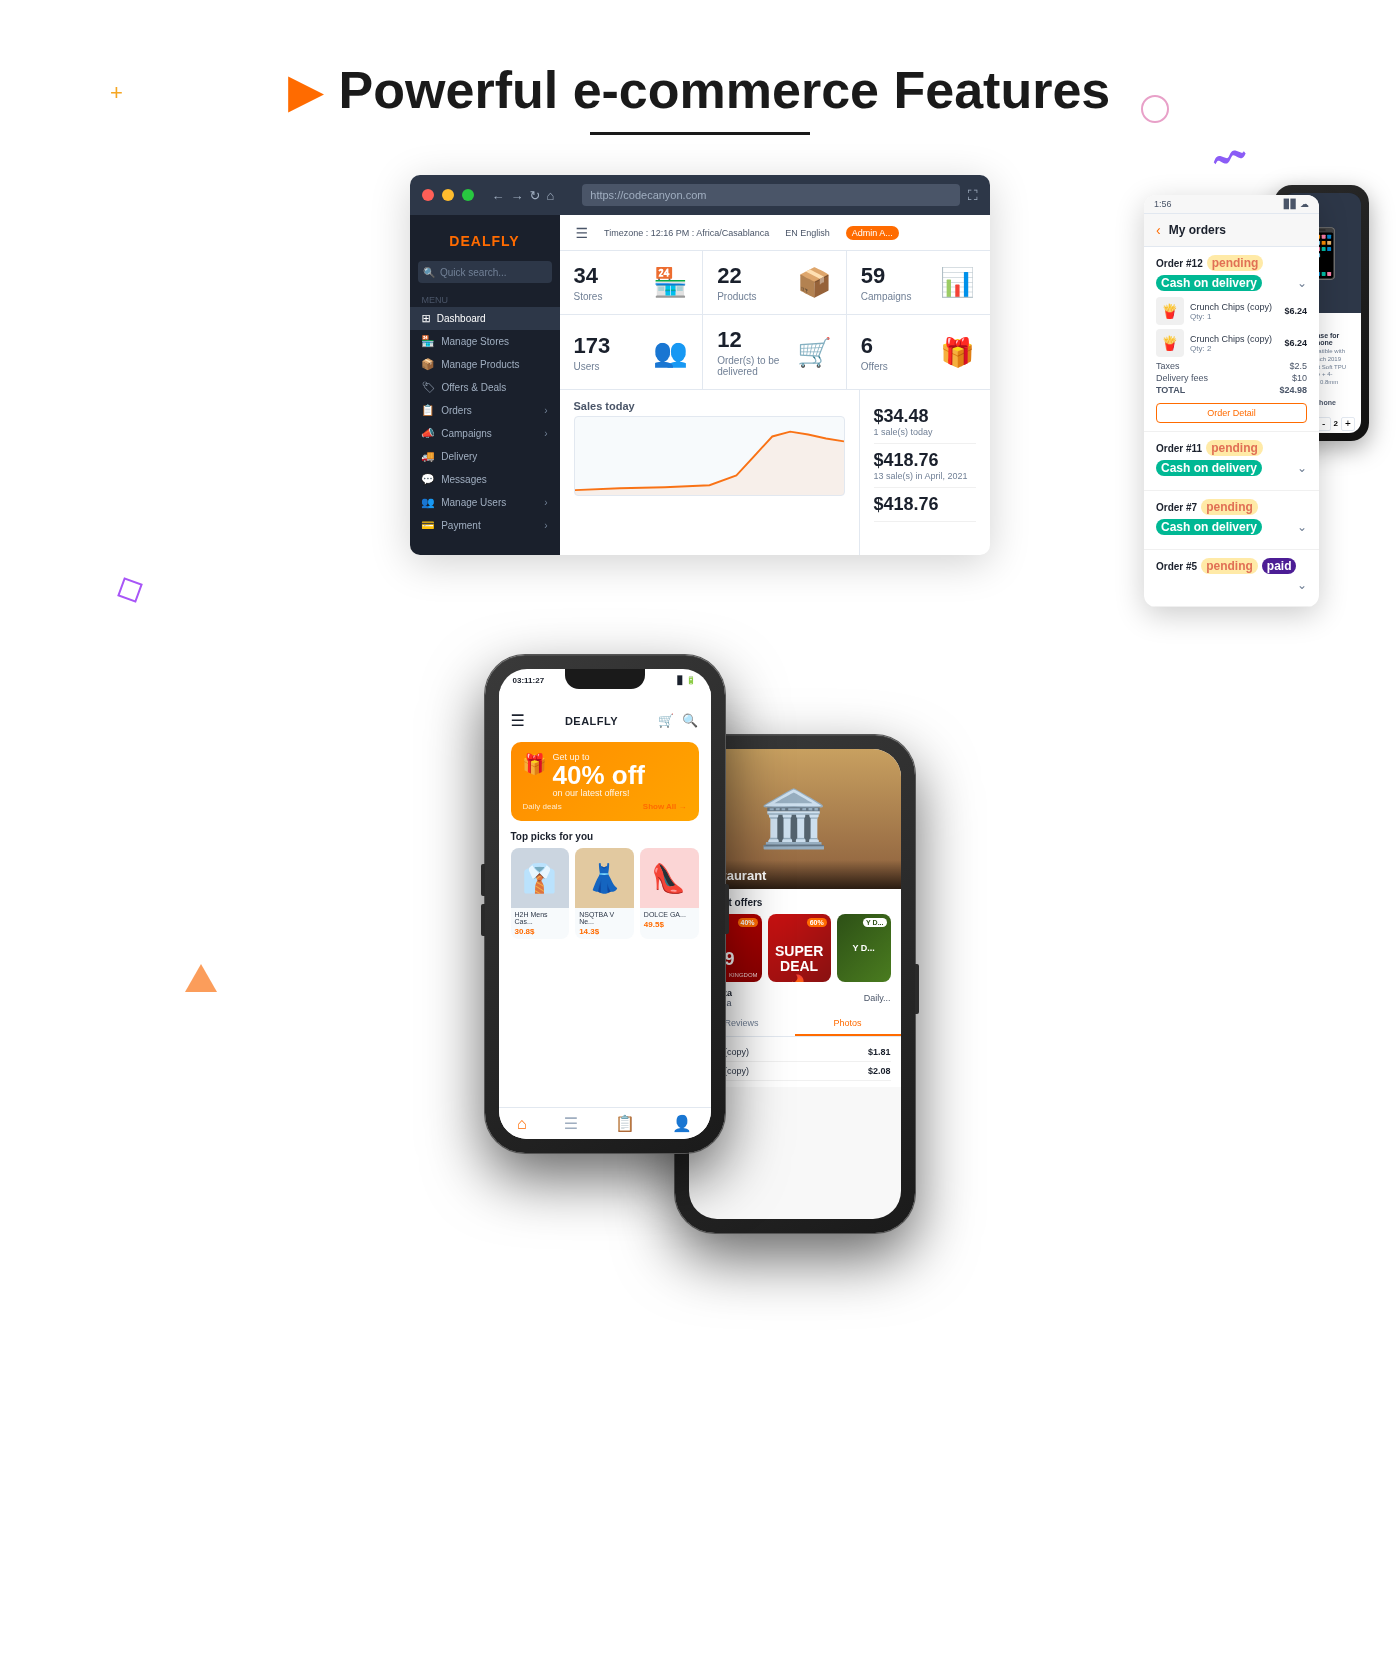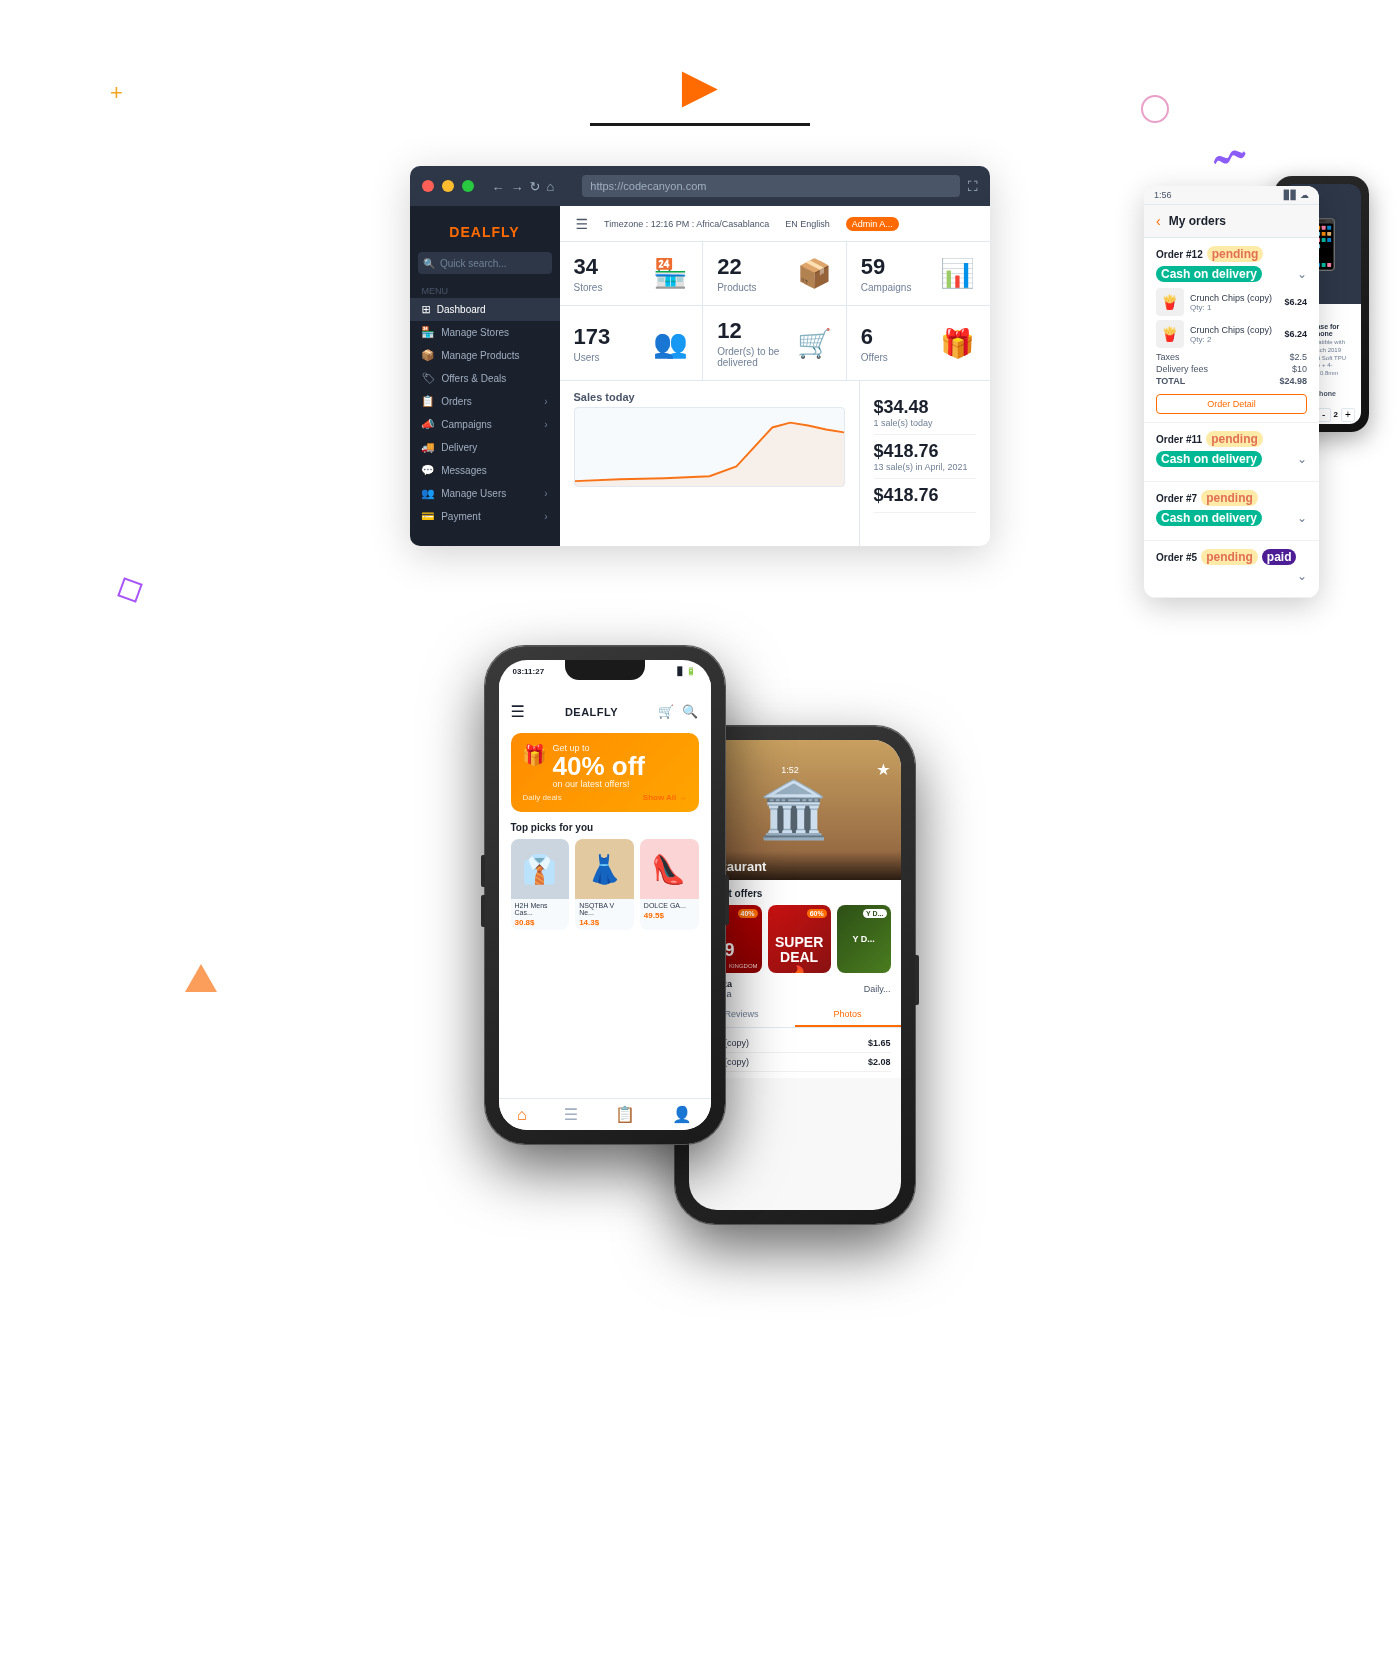--- a/index.html
+++ b/index.html
@@ -561,20 +561,21 @@
 <div class="deco deco-circle" style="top:95px;right:230px;"></div>
 <div class="deco deco-wave" style="top:130px;right:155px;color:#8b5cf6;font-size:32px;transform:rotate(-20deg);">〰</div>
 <div class="deco deco-square" style="top:580px;left:120px;border-color:#a855f7;"></div>
 <div class="deco deco-square" style="top:570px;right:180px;border-color:#f9a8d4;"></div>
 <div class="deco deco-tri" style="bottom:680px;left:185px;border-bottom-color:#f97316;opacity:0.7;"></div>
 <div class="deco deco-x" style="top:720px;left:560px;color:#ef4444;">×</div>
 
 <div class="hero">
   <h1 class="hero-title">
     <span class="play-icon">▶</span>
+    <span>Powerful e-commerce Features</span>
   </h1>
   <div class="hero-underline"></div>
 </div>
 
 <div class="dashboard-section">
 
   <div class="browser-window">
     <div class="browser-bar">
       <div class="dot dot-r"></div>
       <div class="dot dot-y"></div>
@@ -901,25 +902,20 @@
         </div>
       </div>
     </div>
   </div>
 
   <div class="right-phone-wrap">
     <div class="iphone-outer" style="width:240px;">
       <div class="rphone-screen" style="height:470px;">
 
         <div class="rphone-hero-img">
-          <div class="rphone-topbar">
-            <span class="rphone-back">‹</span>
-            <span style="color:#fff;font-size:9px;">1:52</span>
-            <span class="rphone-fav">★</span>
-          </div>
           <div class="restaurant-overlay">
             <div class="restaurant-name">Restaurant</div>
           </div>
           <span style="font-size:56px;">🏛️</span>
         </div>
 
         <div class="recent-offers-section">
           <div class="recent-offers-title">Recent offers</div>
           <div class="offers-row">
 
@@ -955,21 +951,21 @@
         </div>
 
         <div class="rphone-tabs">
           <div class="rphone-tab">Reviews</div>
           <div class="rphone-tab active">Photos</div>
         </div>
 
         <div class="rphone-chips-section">
           <div class="chip-item">
             <span>Chips (copy)</span>
-            <span class="chip-price">$1.65</span>
+            <span class="chip-price">$1.81</span>
           </div>
           <div class="chip-item">
             <span>Chips (copy)</span>
             <span class="chip-price">$2.08</span>
           </div>
         </div>
 
       </div>
     </div>
   </div>

